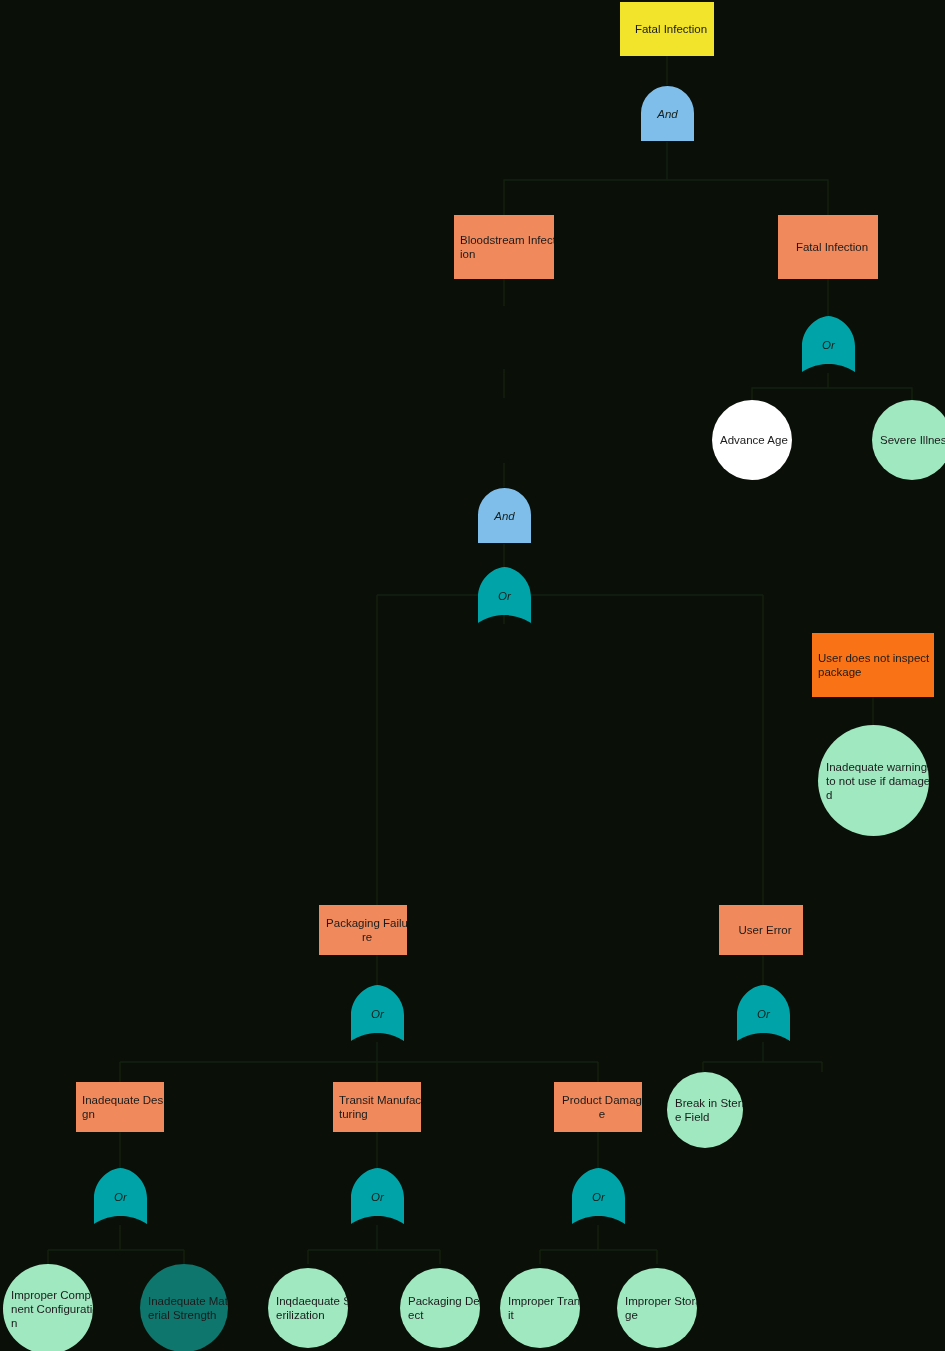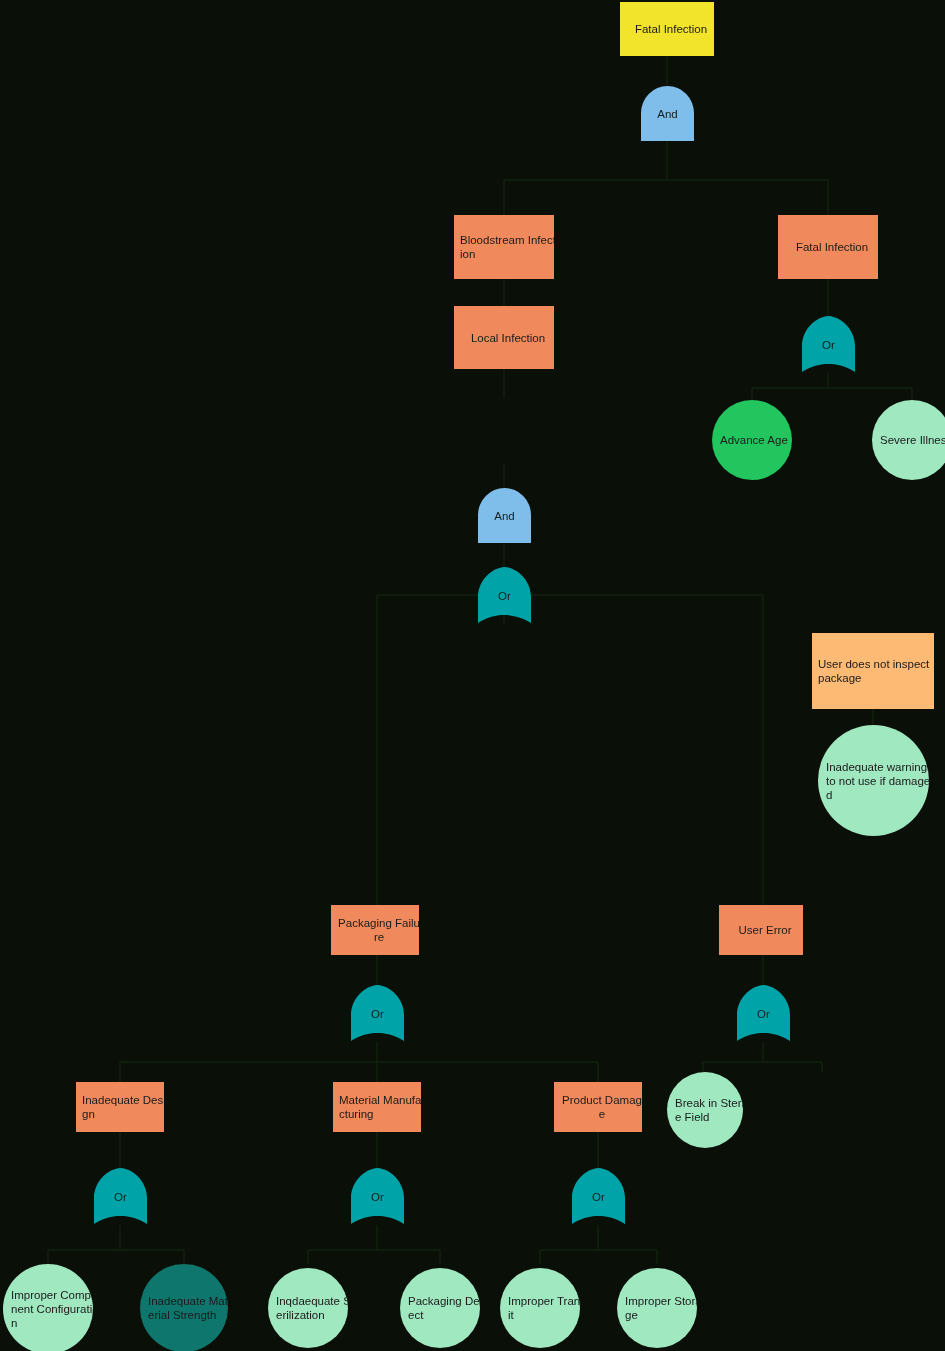--- a/index.html
+++ b/index.html
@@ -67,20 +67,21 @@
     text-align: left;
     word-break: break-all;
   }
   .circ.ctr .lbl {
     text-align: center;
     left: 0; right: 0;
   }
   
   .gate {
     position: absolute;
+    font-style: italic;
   }
   .gate svg {
     display: block;
     position: absolute;
     left: 0; top: 0;
   }
   .gate .lbl {
     position: absolute;
     left: 0;
     right: 0;
@@ -166,32 +167,29 @@
   </div>
 
   <div class="node rect wrapleft" style="left:454px; top:215px; width:100px; height:64px; background:#F08A5D;">
     <span class="lbl">Bloodstream Infection</span>
   </div>
 
   <div class="node rect" style="left:778px; top:215px; width:100px; height:64px; background:#F08A5D;">
     <span class="lbl">Fatal Infection</span>
   </div>
 
-  <div class="node rect" style="left:454px; top:306px; width:100px; height:63px; background:#F08A5D;">
-    <span class="lbl">Local Infection</span>
-  </div>
 
   <div class="gate" style="left:801px; top:316px; width:55px; height:57px;">
     <svg width="55" height="57" viewBox="0 0 55 57">
       <path d="M1,56 C1,56 12,48 27.5,48 C43,48 54,56 54,56 L54,30 C54,14 41,1 27.5,0 C14,1 1,14 1,30 Z" fill="#00A3A8"></path>
     </svg>
     <span class="lbl">Or</span>
   </div>
 
-  <div class="node circ" style="left:712px; top:400px; width:80px; height:80px; background:#22c55e;">
+  <div class="node circ" style="left:712px; top:400px; width:80px; height:80px; background:#ffffff;">
     <span class="lbl">Advance Age</span>
   </div>
 
   <div class="node circ" style="left:872px; top:400px; width:80px; height:80px; background:#A0E8C0;">
     <span class="lbl">Severe Illness</span>
   </div>
 
 
   <div class="gate" style="left:477px; top:487px; width:55px; height:57px;">
     <svg width="55" height="57" viewBox="0 0 55 57">
@@ -200,29 +198,29 @@
     <span class="lbl">And</span>
   </div>
 
   <div class="gate" style="left:477px; top:567px; width:55px; height:57px;">
     <svg width="55" height="57" viewBox="0 0 55 57">
       <path d="M1,56 C1,56 12,48 27.5,48 C43,48 54,56 54,56 L54,30 C54,14 41,1 27.5,0 C14,1 1,14 1,30 Z" fill="#00A3A8"></path>
     </svg>
     <span class="lbl">Or</span>
   </div>
 
-  <div class="node rect wrapleft" style="left:812px; top:633px; width:122px; height:76px; background:#fdba74;">
+  <div class="node rect wrapleft" style="left:812px; top:633px; width:122px; height:64px; background:#f97316;">
     <span class="lbl">User does not inspect package</span>
   </div>
 
   <div class="node circ" style="left:818px; top:725px; width:111px; height:111px; background:#A0E8C0;">
     <span class="lbl">Inadequate warnings to not use if damaged</span>
   </div>
 
-  <div class="node rect" style="left:331px; top:905px; width:88px; height:50px; background:#F08A5D;">
+  <div class="node rect" style="left:319px; top:905px; width:88px; height:50px; background:#F08A5D;">
     <span class="lbl">Packaging Failure</span>
   </div>
 
   <div class="node rect" style="left:719px; top:905px; width:84px; height:50px; background:#F08A5D;">
     <span class="lbl">User Error</span>
   </div>
 
   <div class="gate" style="left:350px; top:985px; width:55px; height:57px;">
     <svg width="55" height="57" viewBox="0 0 55 57">
       <path d="M1,56 C1,56 12,48 27.5,48 C43,48 54,56 54,56 L54,30 C54,14 41,1 27.5,0 C14,1 1,14 1,30 Z" fill="#00A3A8"></path>
@@ -235,21 +233,21 @@
       <path d="M1,56 C1,56 12,48 27.5,48 C43,48 54,56 54,56 L54,30 C54,14 41,1 27.5,0 C14,1 1,14 1,30 Z" fill="#00A3A8"></path>
     </svg>
     <span class="lbl">Or</span>
   </div>
 
   <div class="node rect wrapleft" style="left:76px; top:1082px; width:88px; height:50px; background:#F08A5D;">
     <span class="lbl">Inadequate Design</span>
   </div>
 
   <div class="node rect wrapleft" style="left:333px; top:1082px; width:88px; height:50px; background:#F08A5D;">
-    <span class="lbl">Material Manufacturing</span>
+    <span class="lbl">Transit Manufacturing</span>
   </div>
 
   <div class="node rect" style="left:554px; top:1082px; width:88px; height:50px; background:#F08A5D;">
     <span class="lbl">Product Damage</span>
   </div>
 
   <div class="node circ" style="left:667px; top:1072px; width:76px; height:76px; background:#A0E8C0;">
     <span class="lbl">Break in Sterile Field</span>
   </div>
 

